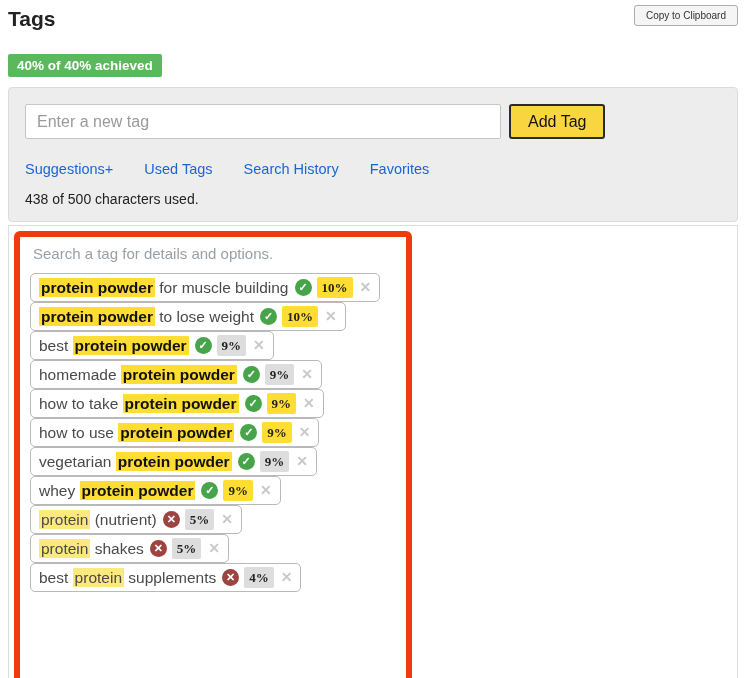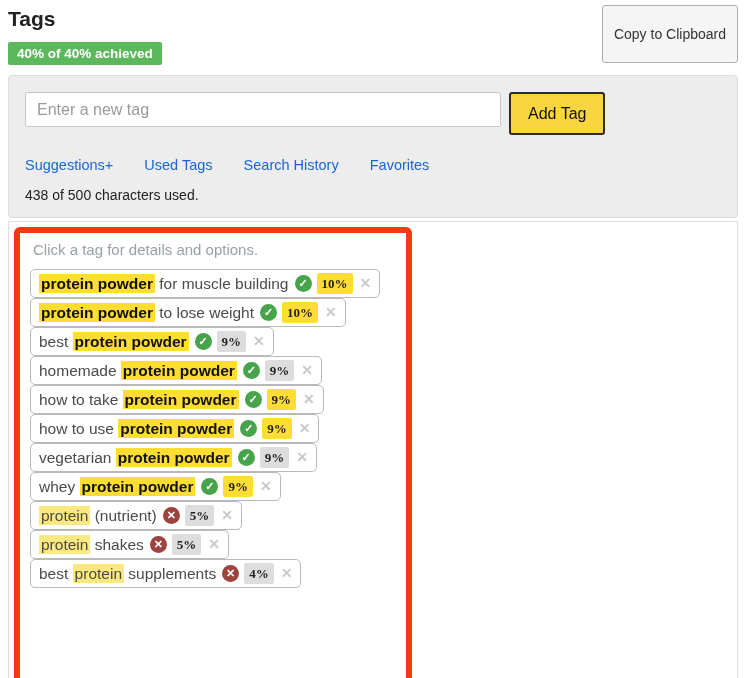--- a/index.html
+++ b/index.html
@@ -13,46 +13,46 @@
     overflow: hidden;
   }
 
   
   .header-row { position: relative; height: 28px; }
   .page-title { font-size: 21px; font-weight: bold; color: #222; line-height: 26px; }
   .copy-btn {
     position: absolute; right: 0; top: -1px;
     background: #f5f5f5; border: 1px solid #adadad; border-radius: 3px;
     font-family: "Liberation Sans", sans-serif;
-    font-size: 14px; color: #333; padding: 20px 11px; cursor: pointer;
+    font-size: 10px; color: #333; padding: 4px 11px; cursor: pointer;
   }
 
   .achieve-badge {
-    display: inline-block; margin-top: 8px;
+    display: inline-block; margin-top: 20px;
     background: #5cb85c; color: #fff;
     font-size: 13.5px; font-weight: bold;
     padding: 4px 9px; border-radius: 2px;
   }
 
   
   .form-panel {
     margin-top: 10px;
     background: #ededed; border: 1px solid #dcdcdc; border-radius: 4px;
     padding: 16px 9px 14px 16px;
   }
   .input-row { display: flex; align-items: stretch; }
   .tag-input {
     width: 476px; height: 35px;
     border: 1px solid #c6c6c6; border-radius: 2px;
     font-family: "Liberation Sans", sans-serif;
     font-size: 16px; color: #333; padding: 0 11px; background: #fff;
   }
   .tag-input::placeholder { color: #9a9a9a; }
   .add-tag-btn {
-    margin-left: 8px; padding: 0 17px; height: 43px;
+    margin-left: 8px; padding: 0 17px; height: 35px;
     background: #f9d640; border: 2px solid #2b2b2b; border-radius: 3px;
     font-family: "Liberation Sans", sans-serif;
     font-size: 16px; color: #111; cursor: pointer;
   }
   .links-row { margin-top: 22px; font-size: 14.5px; }
   .links-row a { color: #1966d2; text-decoration: none; margin-right: 27px; cursor: pointer; }
   .char-count { margin-top: 14px; font-size: 14px; color: #222; }
 
   
   .content-box {
@@ -117,21 +117,21 @@
     <a>Suggestions+</a>
     <a>Used Tags</a>
     <a>Search History</a>
     <a>Favorites</a>
   </div>
   <div class="char-count">438 of 500 characters used.</div>
 </div>
 
 <div class="content-box">
   <div class="tag-region">
-    <div class="tag-hint">Click a tag for details and options.</div>
+    <div class="tag-hint">Search a tag for details and options.</div>
     <div id="tag-list">
         <div class="tag-row"><span class="tag-pill">
             <span><span class="seg-strong">protein powder</span><span> for muscle building</span></span>
             <span class="status-icon status-check">✓</span>
             <span class="pct-badge pct-yellow">10%</span>
             <span class="remove-x">✕</span>
           </span></div>
         <div class="tag-row"><span class="tag-pill">
             <span><span class="seg-strong">protein powder</span><span> to lose weight</span></span>
             <span class="status-icon status-check">✓</span>

